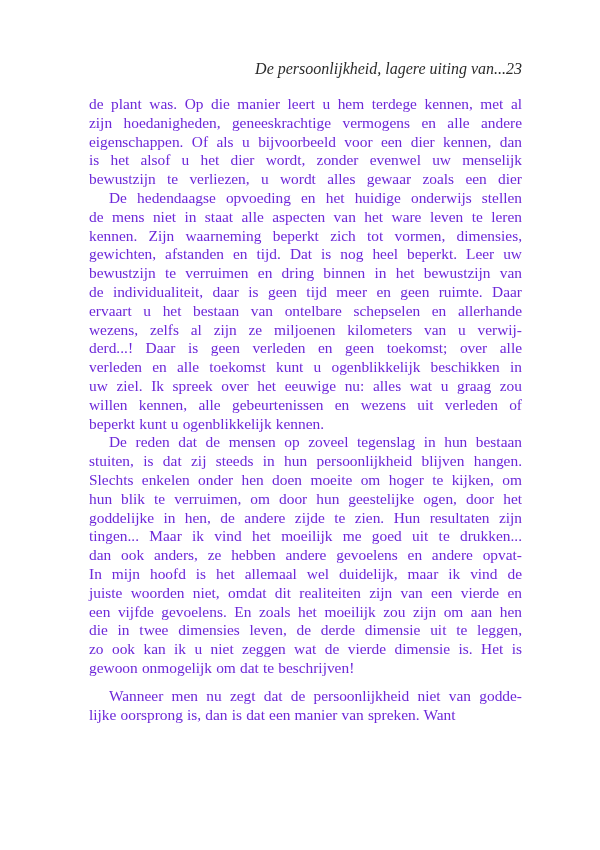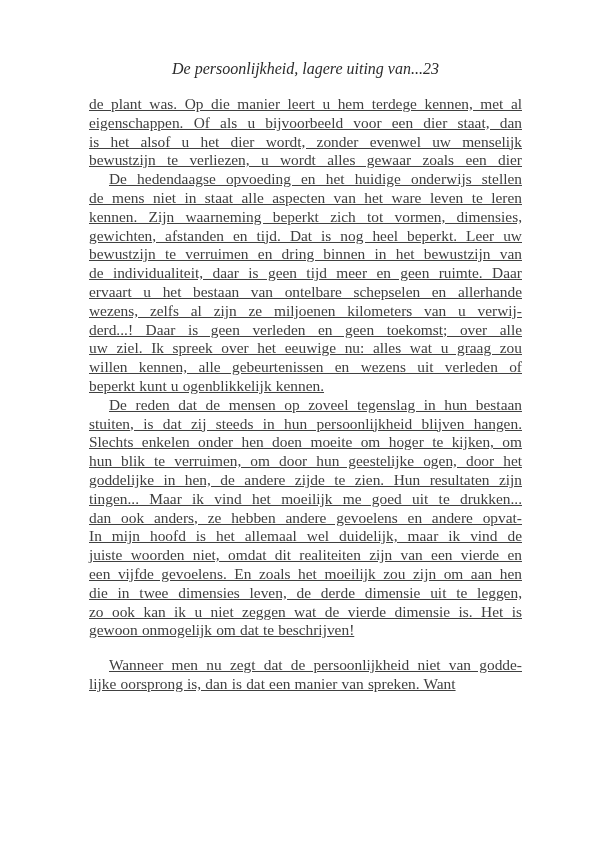--- a/index.html
+++ b/index.html
@@ -15,71 +15,73 @@
     width: 600px;
     height: 850px;
     background: #ffffff;
   }
   .running-header {
     position: absolute;
     left: 89px;
     top: 59px;
     width: 433px;
     display: flex;
-    justify-content: center;
+    justify-content: flex-end;
     align-items: baseline;
     font-style: italic;
     font-size: 16px;
     line-height: 19px;
     color: #2b2b2b;
   }
   .body-text {
     position: absolute;
     left: 89px;
     top: 95px;
     width: 433px;
     font-size: 15.4px;
     line-height: 18.8px;
     color: #1e1e1e;
     word-spacing: 0.02em;
   }
   .para { margin: 0; }
-  .para.space-before { margin-top: 16px; }
+  .para.space-before { margin-top: 9px; }
   .line { text-align: left; }
   .line.just {
     text-align: justify;
     text-align-last: justify;
   }
   .line.indent { text-indent: 20px; }
 </style>
 </head>
 <body>
 
 <div class="page" style="background: rgb(255, 255, 255);">
   <div class="running-header" style="color: rgb(43, 43, 43);">
     <span class="running-title">De persoonlijkheid, lagere uiting van...</span>
     <span class="page-number">23</span>
   </div>
-  <div class="body-text" style="color: #404040; text-decoration: underline;">
+  <div class="body-text" style="color: #6d28d9;">
       <div class="para">
         <div class="line just">de plant was. Op die manier leert u hem terdege kennen, met al</div>
-        <div class="line just">eigenschappen. Of als u bijvoorbeeld voor een dier staat, dan</div>
+        <div class="line just">zijn hoedanigheden, geneeskrachtige vermogens en alle andere</div>
+        <div class="line just">eigenschappen. Of als u bijvoorbeeld voor een dier kennen, dan</div>
         <div class="line just">is het alsof u het dier wordt, zonder evenwel uw menselijk</div>
         <div class="line just">bewustzijn te verliezen, u wordt alles gewaar zoals een dier</div>
       </div>
       <div class="para">
         <div class="line just indent">De hedendaagse opvoeding en het huidige onderwijs stellen</div>
         <div class="line just">de mens niet in staat alle aspecten van het ware leven te leren</div>
         <div class="line just">kennen. Zijn waarneming beperkt zich tot vormen, dimensies,</div>
         <div class="line just">gewichten, afstanden en tijd. Dat is nog heel beperkt. Leer uw</div>
         <div class="line just">bewustzijn te verruimen en dring binnen in het bewustzijn van</div>
         <div class="line just">de individualiteit, daar is geen tijd meer en geen ruimte. Daar</div>
         <div class="line just">ervaart u het bestaan van ontelbare schepselen en allerhande</div>
         <div class="line just">wezens, zelfs al zijn ze miljoenen kilometers van u verwij-</div>
         <div class="line just">derd...! Daar is geen verleden en geen toekomst; over alle</div>
+        <div class="line just">verleden en alle toekomst kunt u ogenblikkelijk beschikken in</div>
         <div class="line just">uw ziel. Ik spreek over het eeuwige nu: alles wat u graag zou</div>
         <div class="line just">willen kennen, alle gebeurtenissen en wezens uit verleden of</div>
         <div class="line">beperkt kunt u ogenblikkelijk kennen.</div>
       </div>
       <div class="para">
         <div class="line just indent">De reden dat de mensen op zoveel tegenslag in hun bestaan</div>
         <div class="line just">stuiten, is dat zij steeds in hun persoonlijkheid blijven hangen.</div>
         <div class="line just">Slechts enkelen onder hen doen moeite om hoger te kijken, om</div>
         <div class="line just">hun blik te verruimen, om door hun geestelijke ogen, door het</div>
         <div class="line just">goddelijke in hen, de andere zijde te zien. Hun resultaten zijn</div>

